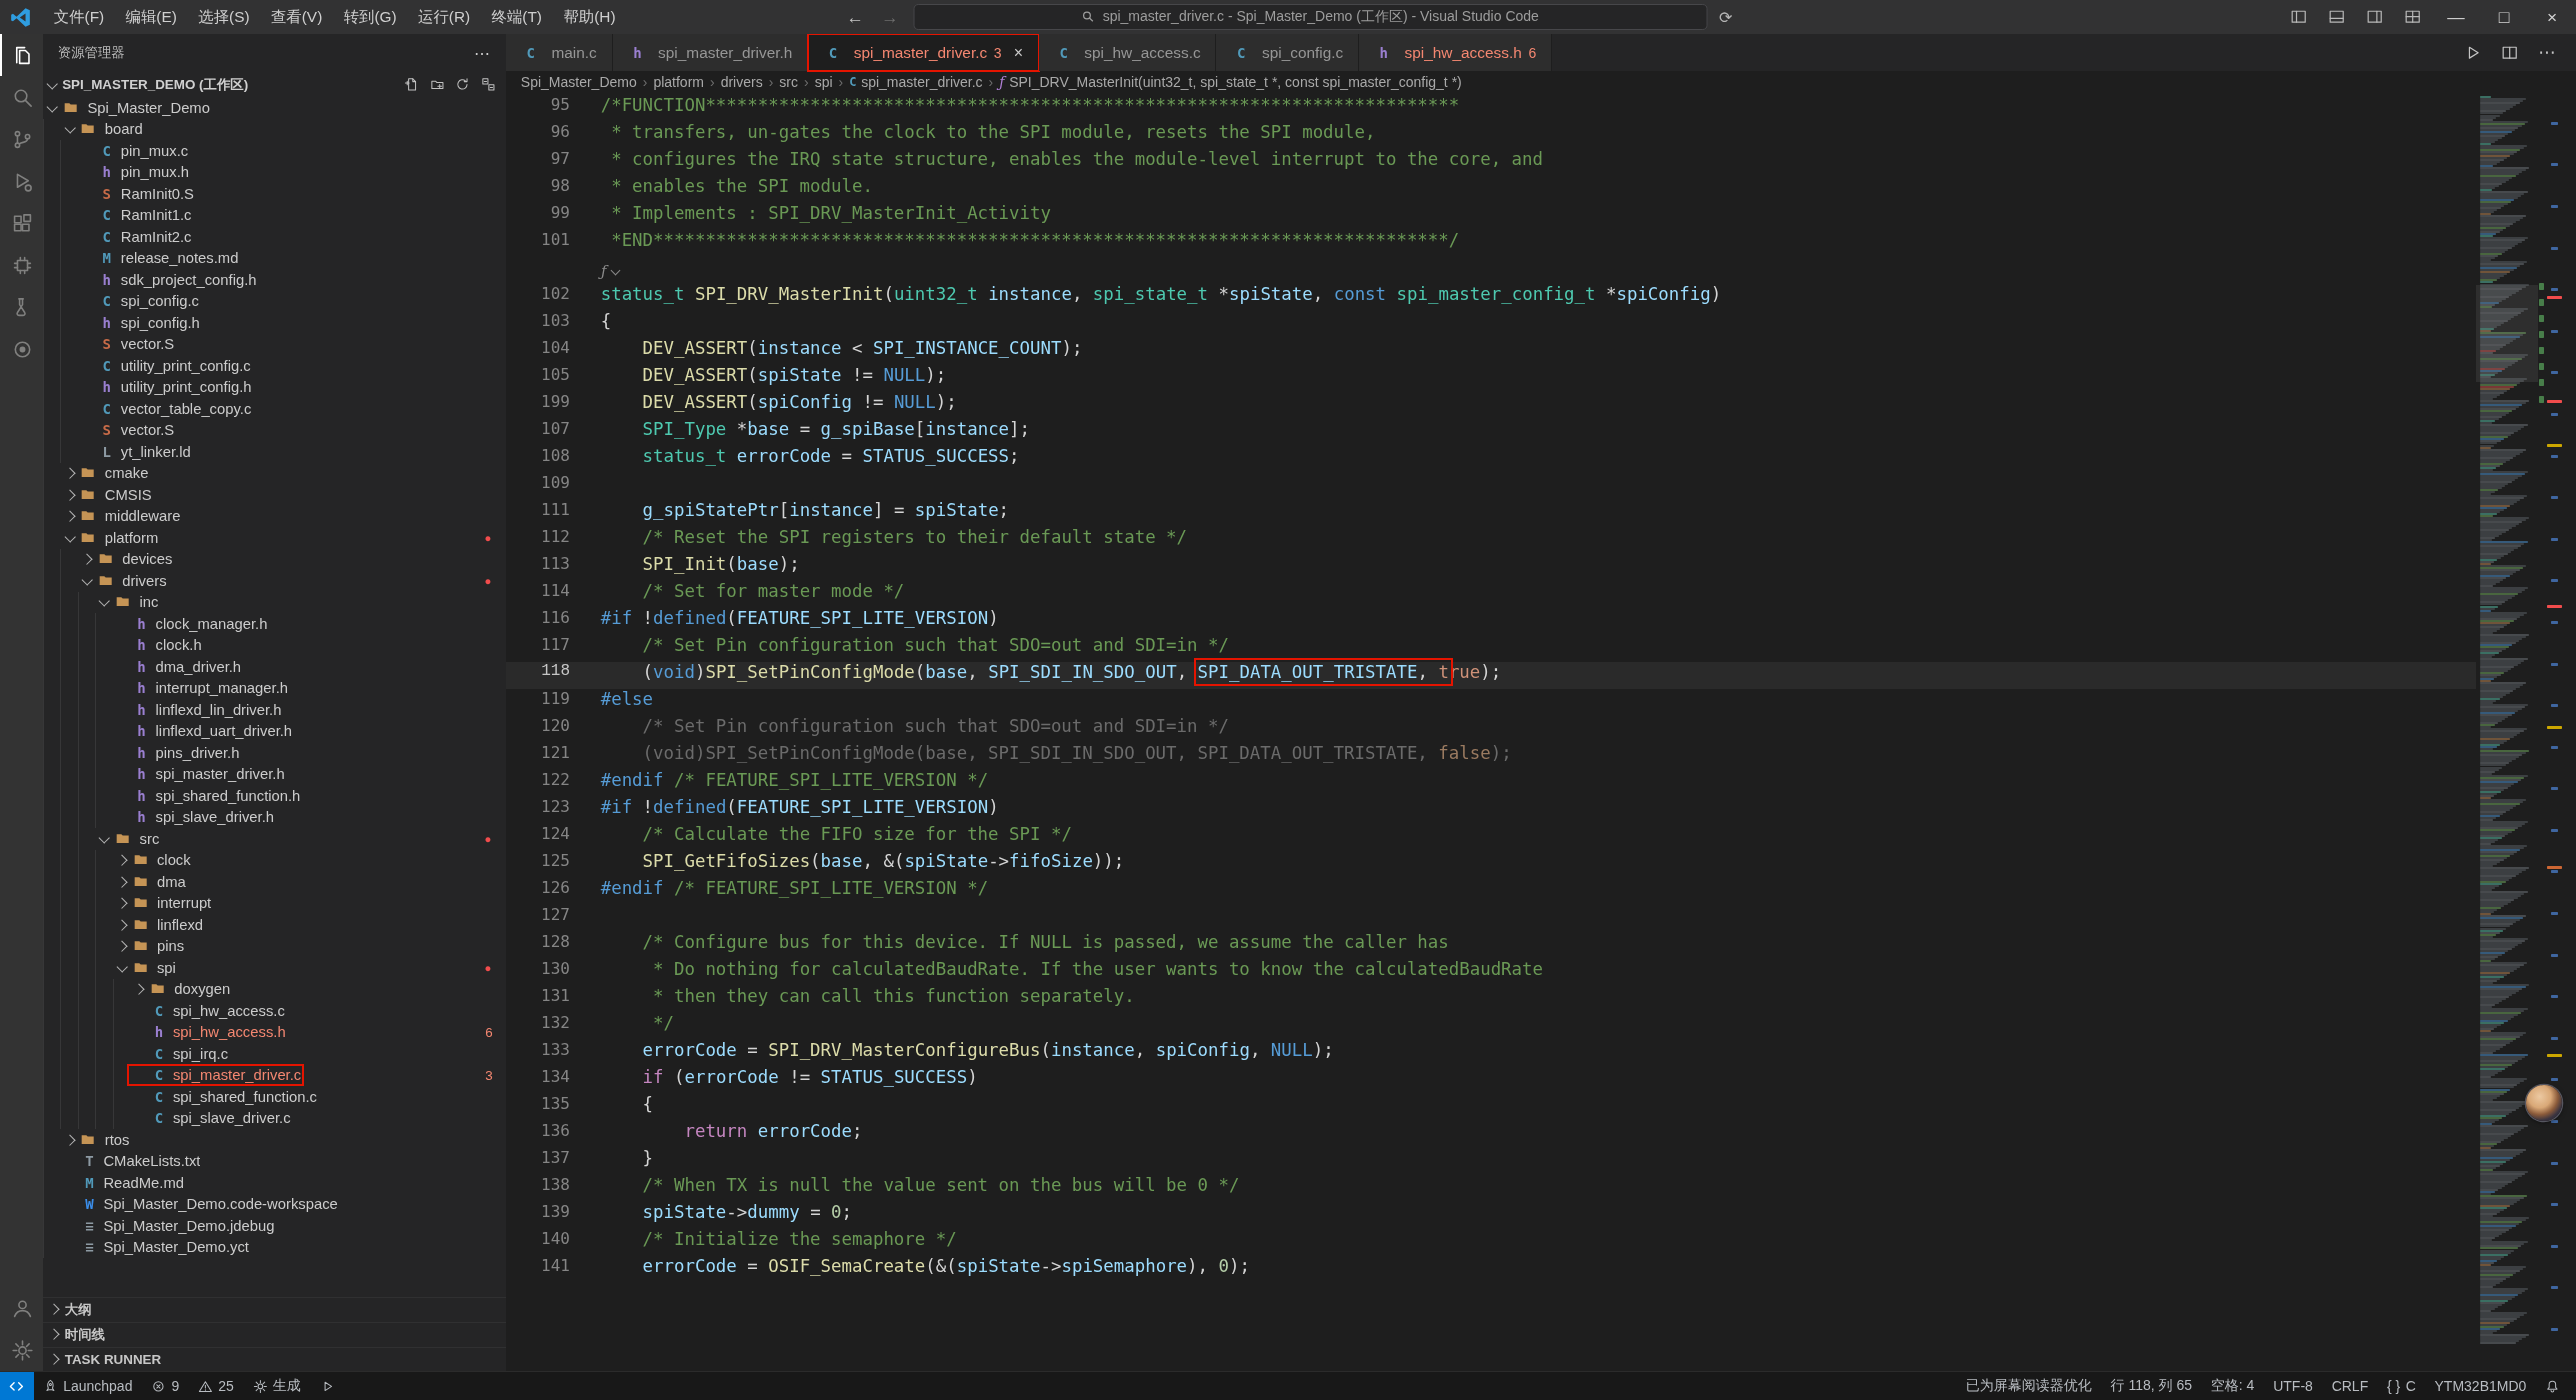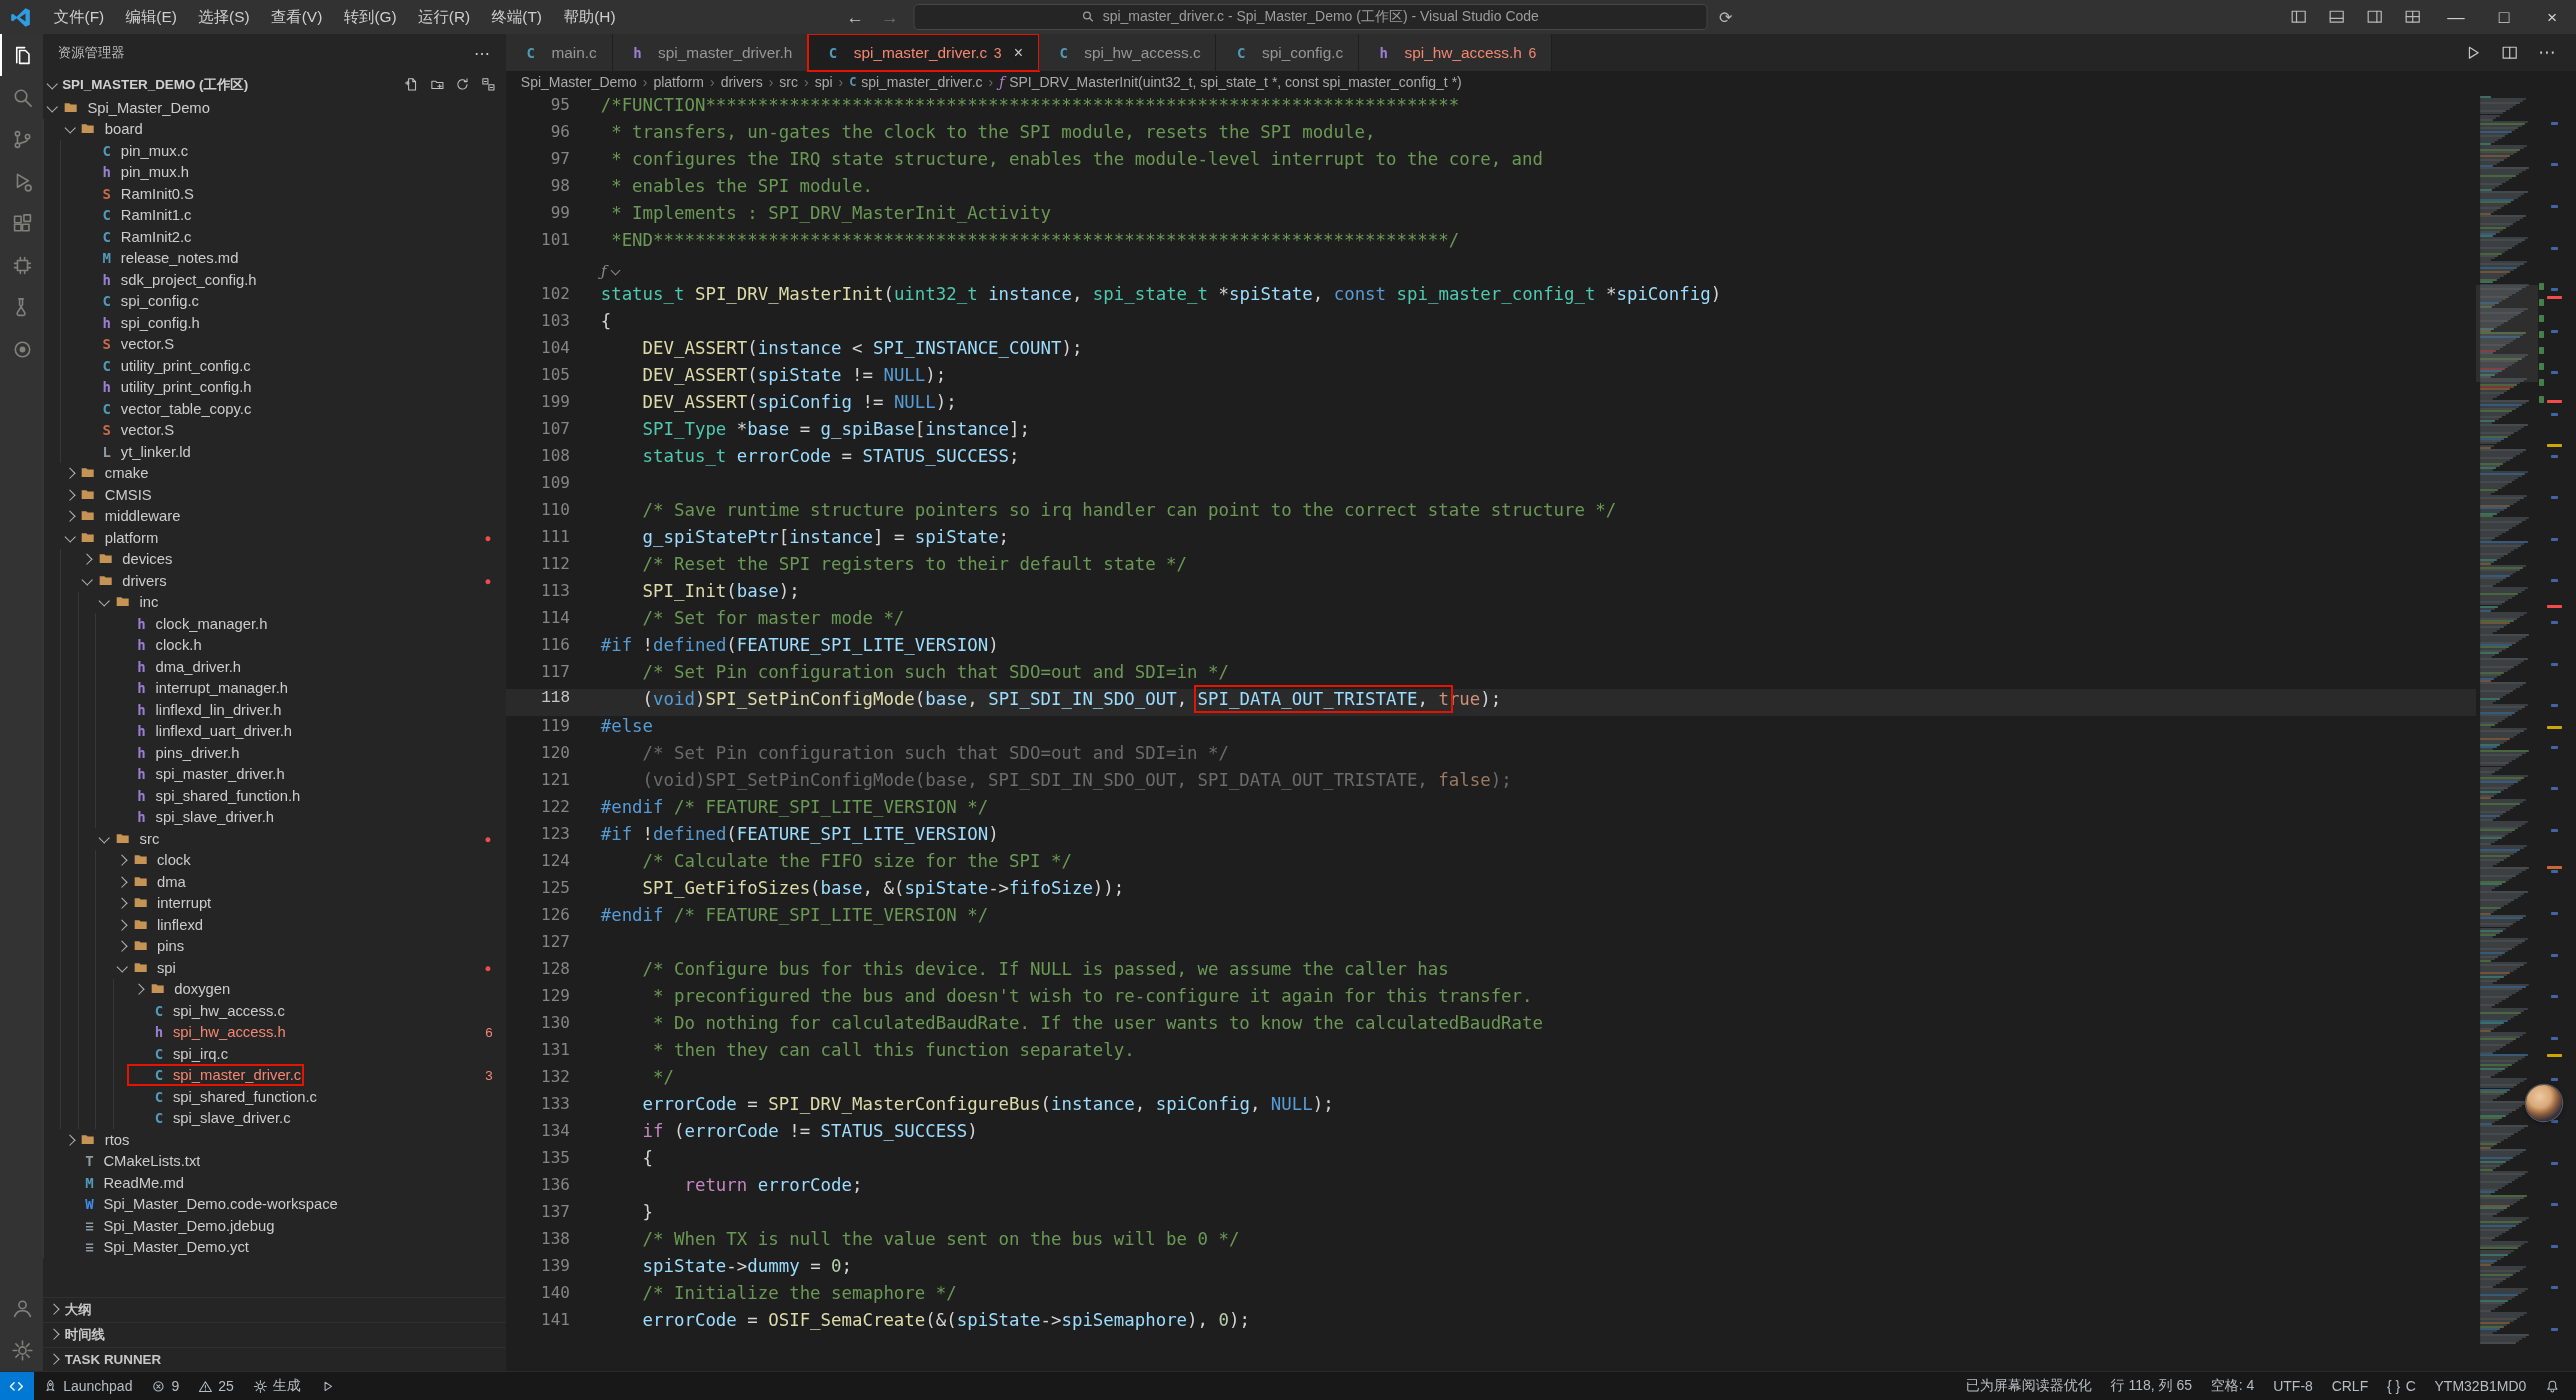--- a/index.html
+++ b/index.html
@@ -954,24 +954,20 @@
       </div>
       <div class="crow">
         <span class="ln">108</span>
         <span class="lc"><span class="tk-d">    </span><span class="tk-t">status_t</span><span class="tk-d"> </span><span class="tk-v">errorCode</span><span class="tk-d"> = </span><span class="tk-v">STATUS_SUCCESS</span><span class="tk-d">;</span></span>
       </div>
       <div class="crow">
         <span class="ln">109</span>
         <span class="lc"></span>
       </div>
       <div class="crow">
-        <span class="ln">110</span>
-        <span class="lc"><span class="tk-d">    </span><span class="tk-c">/* Save runtime structure pointers so irq handler can point to the correct state structure */</span></span>
-      </div>
-      <div class="crow">
         <span class="ln">111</span>
         <span class="lc"><span class="tk-d">    </span><span class="tk-v">g_spiStatePtr</span><span class="tk-d">[</span><span class="tk-v">instance</span><span class="tk-d">] = </span><span class="tk-v">spiState</span><span class="tk-d">;</span></span>
       </div>
       <div class="crow">
         <span class="ln">112</span>
         <span class="lc"><span class="tk-d">    </span><span class="tk-c">/* Reset the SPI registers to their default state */</span></span>
       </div>
       <div class="crow">
         <span class="ln">113</span>
         <span class="lc"><span class="tk-d">    </span><span class="tk-f">SPI_Init</span><span class="tk-d">(</span><span class="tk-v">base</span><span class="tk-d">);</span></span>
@@ -1024,24 +1020,20 @@
         <span class="ln">126</span>
         <span class="lc"><span class="tk-k">#endif</span><span class="tk-d"> </span><span class="tk-c">/* FEATURE_SPI_LITE_VERSION */</span></span>
       </div>
       <div class="crow">
         <span class="ln">127</span>
         <span class="lc"></span>
       </div>
       <div class="crow">
         <span class="ln">128</span>
         <span class="lc"><span class="tk-d">    </span><span class="tk-c">/* Configure bus for this device. If NULL is passed, we assume the caller has</span></span>
-      </div>
-      <div class="crow">
-        <span class="ln">129</span>
-        <span class="lc"><span class="tk-d">     </span><span class="tk-c">* preconfigured the bus and doesn't wish to re-configure it again for this transfer.</span></span>
       </div>
       <div class="crow">
         <span class="ln">130</span>
         <span class="lc"><span class="tk-d">     </span><span class="tk-c">* Do nothing for calculatedBaudRate. If the user wants to know the calculatedBaudRate</span></span>
       </div>
       <div class="crow">
         <span class="ln">131</span>
         <span class="lc"><span class="tk-d">     </span><span class="tk-c">* then they can call this function separately.</span></span>
       </div>
       <div class="crow">

